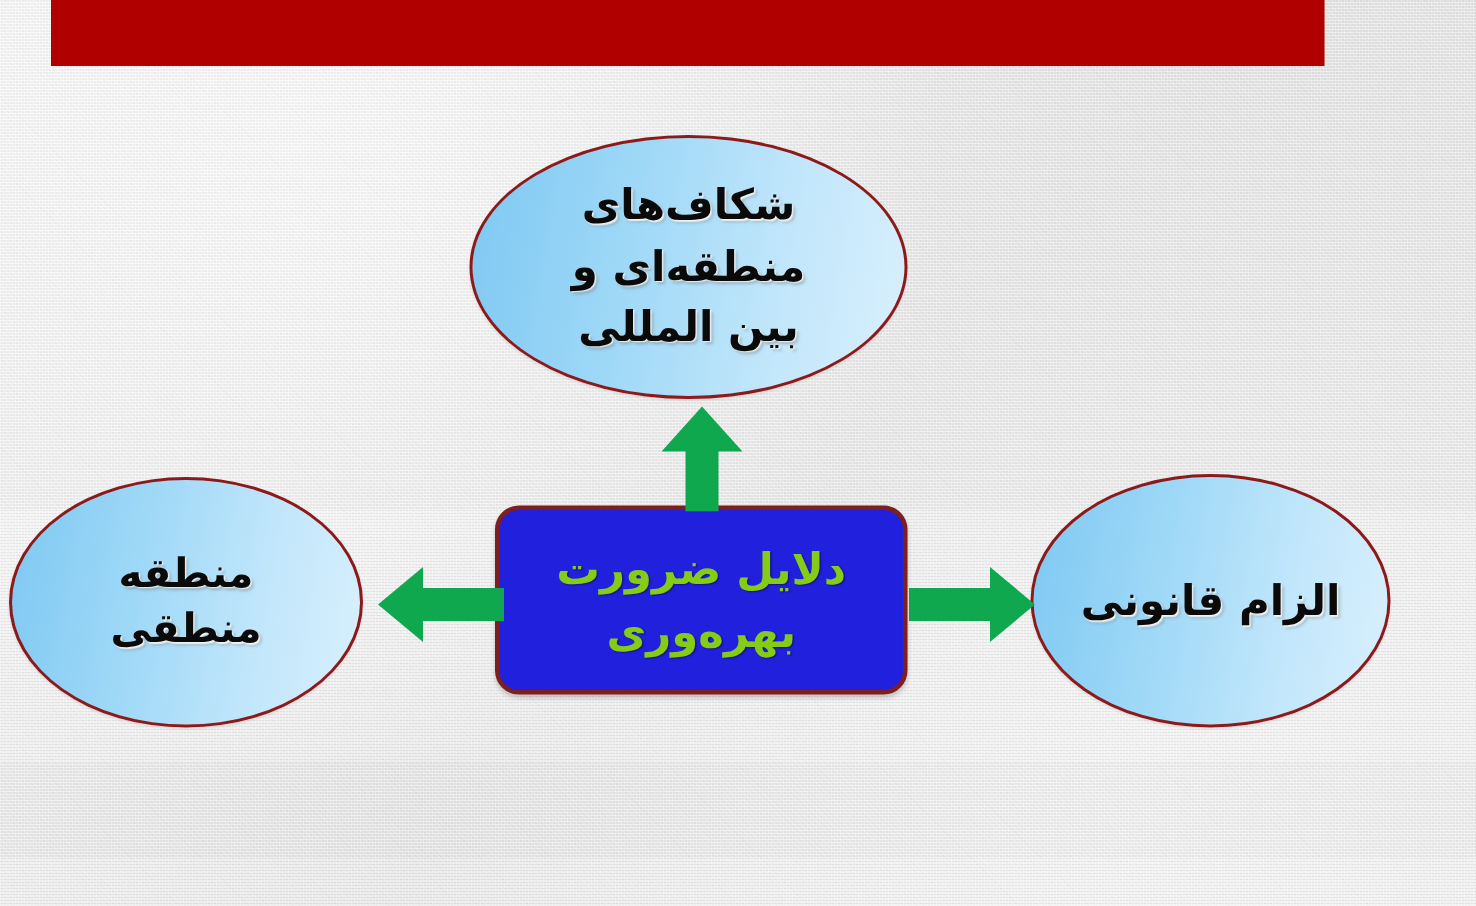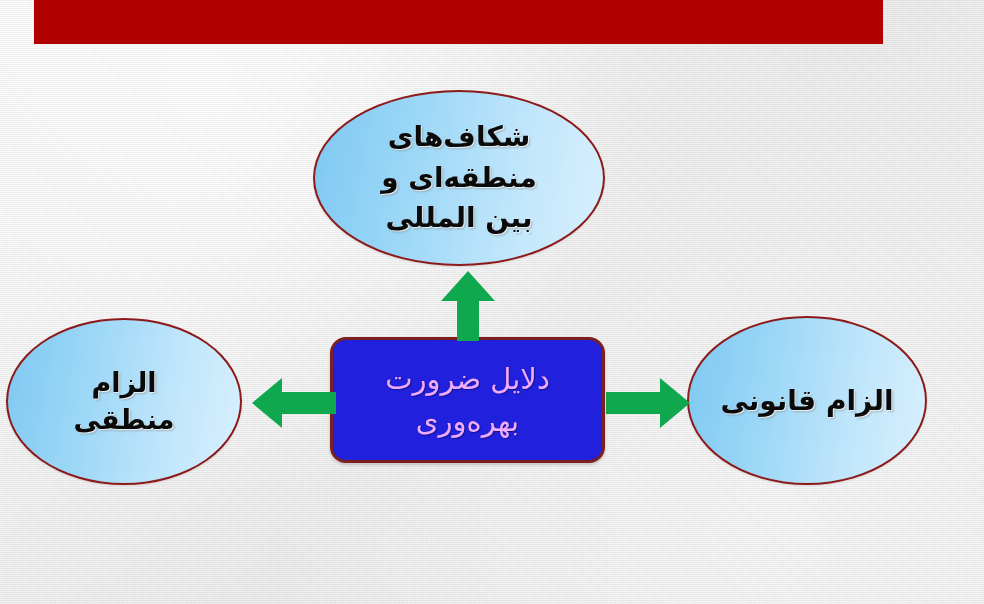--- a/index.html
+++ b/index.html
@@ -127,22 +127,22 @@
     border: 3px solid #7d1f1f;
     border-radius: 16px;
     display: flex;
     align-items: center;
     justify-content: center;
     box-shadow: 0 2px 3px rgba(0,0,0,.18);
   }
   #node-center .node-text {
     display: block;
     text-align: center;
-    color: #f0abfc;
-    font-weight: normal;
+    color: #84cc16;
+    font-weight: bold;
     font-size: 29px;
     line-height: 1.45;
     white-space: pre-line;
     direction: rtl;
     text-shadow: 1px 1px 1px rgba(0,0,0,.35);
   }
 
   
   .arrow {
     position: absolute;
@@ -162,21 +162,21 @@
     <span class="title-text"></span>
   </div>
 
   <div class="ellipse" id="node-top">
     <span class="node-text">شکاف‌های
 منطقه‌ای و
 بین المللی</span>
   </div>
 
   <div class="ellipse" id="node-left">
-    <span class="node-text">الزام
+    <span class="node-text">منطقه
 منطقی</span>
   </div>
 
   <div class="ellipse" id="node-right">
     <span class="node-text">الزام قانونی</span>
   </div>
 
   <div id="node-center">
     <span class="node-text">دلایل ضرورت
 بهره‌وری</span>

